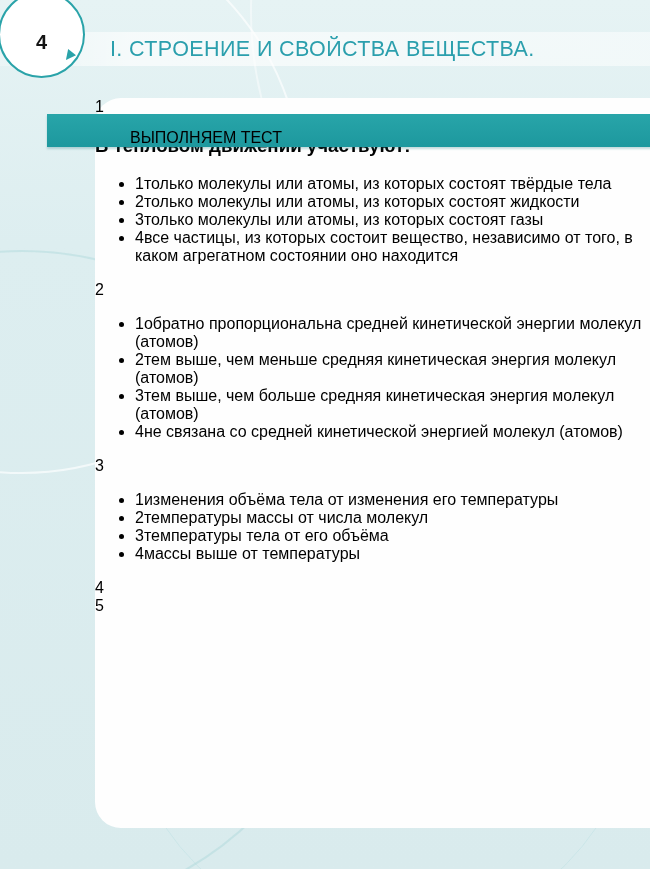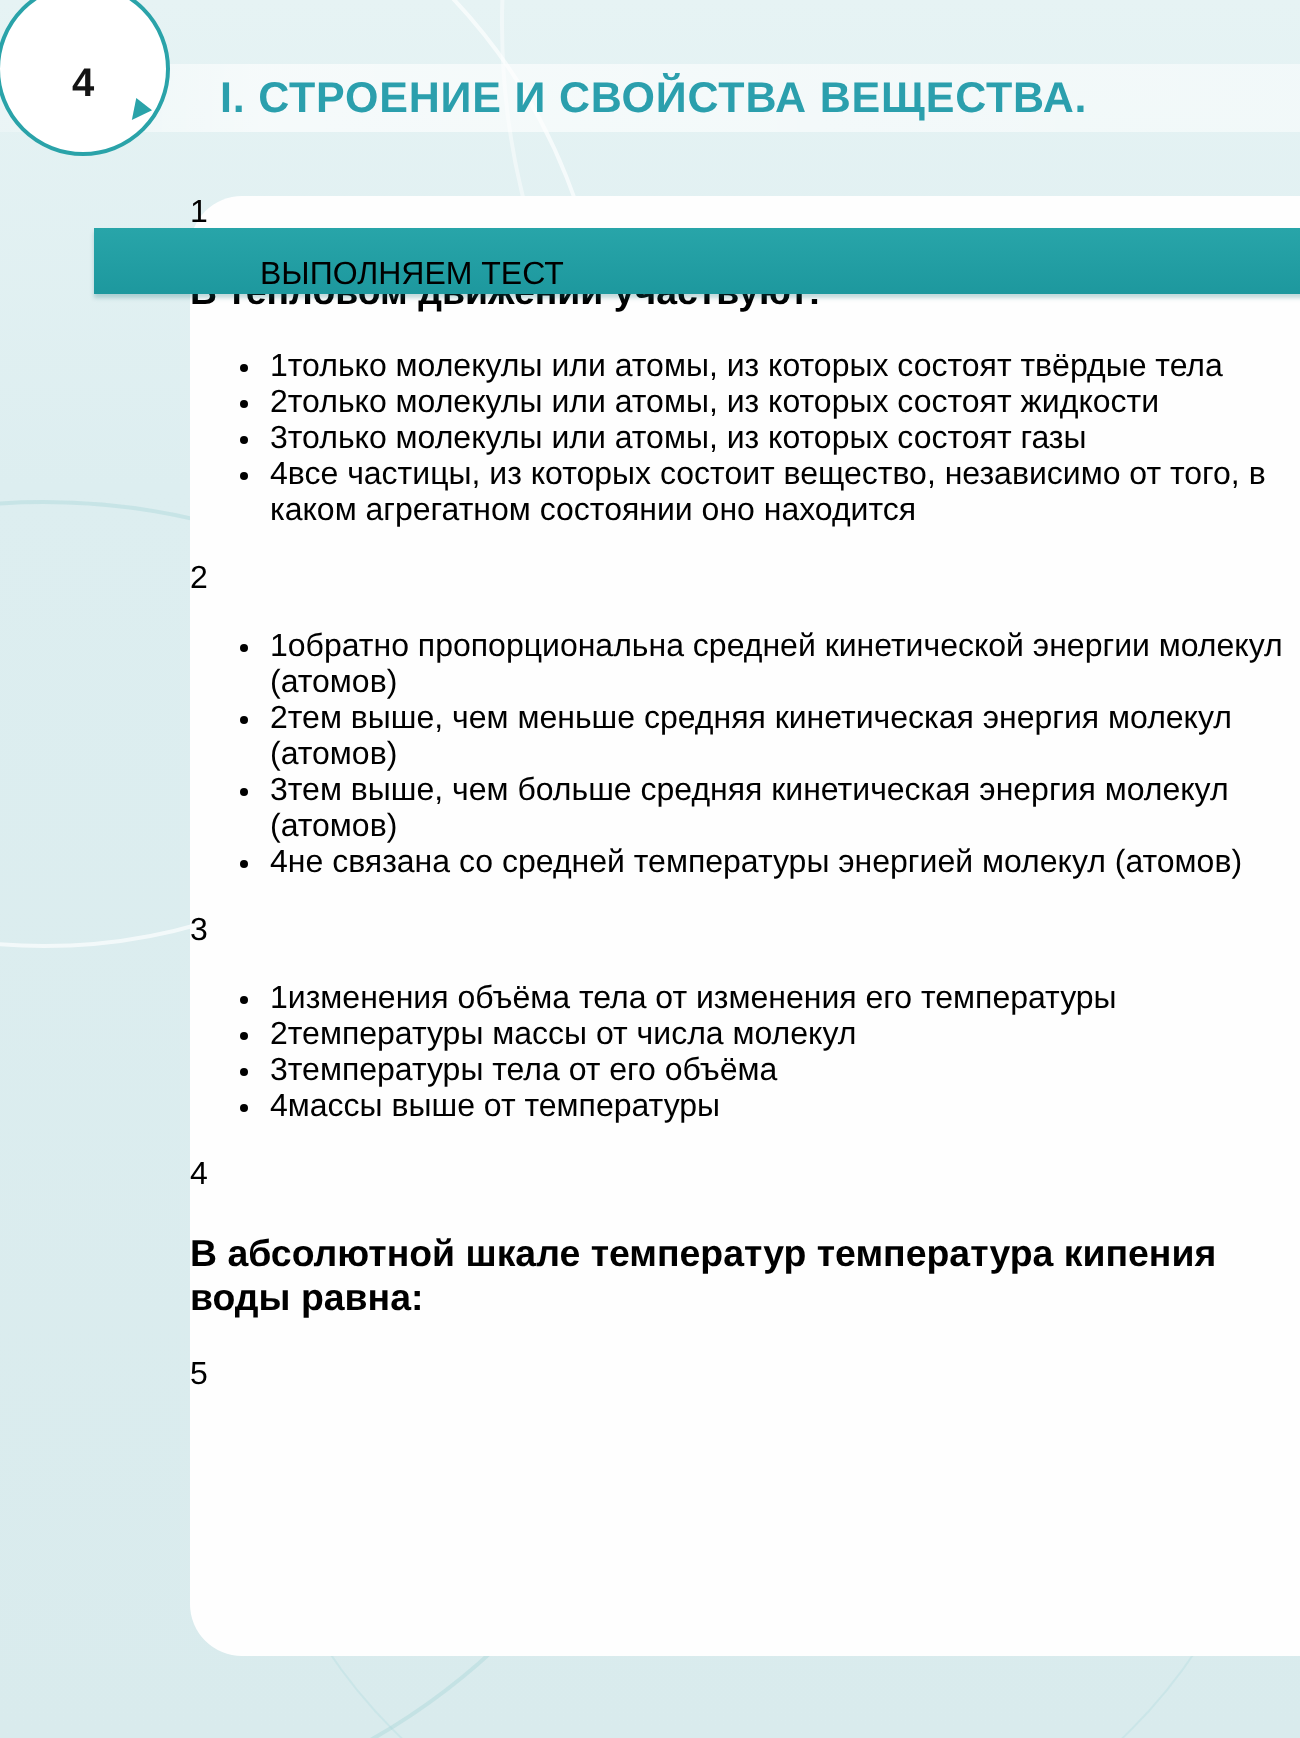--- a/index.html
+++ b/index.html
@@ -14,21 +14,21 @@
   .c2{left:-310px;top:250px;width:660px;height:660px;border:2px solid rgba(150,205,210,0.30);}
   .c3{left:250px;top:-350px;width:720px;height:720px;border:2px solid rgba(255,255,255,0.45);}
   .c4{left:120px;top:420px;width:520px;height:520px;border:1px solid rgba(165,215,220,0.28);}
 
   .header-band{
     position:absolute;left:0;top:32px;width:650px;height:34px;
     background:linear-gradient(90deg,rgba(255,255,255,0.25) 0%,rgba(255,255,255,0.65) 20%,rgba(255,255,255,0.5) 100%);
   }
   .chapter-title{
     position:absolute;left:110px;top:32px;height:34px;line-height:34px;
-    font-weight:bold;font-size:21.5px;letter-spacing:0.4px;color:#2b9fad;white-space:nowrap;
+    font-weight:normal;font-size:21.5px;letter-spacing:0.4px;color:#2b9fad;white-space:nowrap;
   }
   .page-circle{
     position:absolute;left:-2px;top:-9px;width:87px;height:87px;border-radius:50%;
     background:#fff;border:2.5px solid #2aa3a9;box-sizing:border-box;
     display:flex;align-items:center;justify-content:center;
   }
   .page-number{font-weight:bold;font-size:20px;color:#141414;padding-top:16px;}
   .circle-arrow{
     position:absolute;left:64px;top:51px;width:0;height:0;
     border-left:5px solid transparent;border-right:5px solid transparent;
@@ -126,39 +126,38 @@
     </ul>
   </section>
 
   <section class="question" style="top:185px">
     <div class="q-badge">2</div>
     <div class="q-ball"></div>
     <ul class="options">
       <li><span class="marker">1</span><span class="opt-text">обратно пропорциональна средней кинетической энергии молекул (атомов)</span></li>
       <li><span class="marker">2</span><span class="opt-text">тем выше, чем меньше средняя кинетическая энергия молекул (атомов)</span></li>
       <li><span class="marker">3</span><span class="opt-text">тем выше, чем больше средняя кинетическая энергия молекул (атомов)</span></li>
-      <li><span class="marker">4</span><span class="opt-text">не связана со средней температуры энергией молекул (атомов)</span></li>
+      <li><span class="marker">4</span><span class="opt-text">не связана со средней кинетической энергией молекул (атомов)</span></li>
     </ul>
   </section>
 
   <section class="question" style="top:305px">
     <div class="q-badge">3</div>
     <div class="q-ball"></div>
     <ul class="options">
       <li><span class="marker">1</span><span class="opt-text">изменения объёма тела от изменения его температуры</span></li>
       <li><span class="marker">2</span><span class="opt-text">температуры массы от числа молекул</span></li>
       <li><span class="marker">3</span><span class="opt-text">температуры тела от его объёма</span></li>
       <li><span class="marker">4</span><span class="opt-text">массы выше от температуры</span></li>
     </ul>
   </section>
 
   <section class="question" style="top:410px">
     <div class="q-badge">4</div>
     <div class="q-ball"></div>
-    <h3 class="q-title">В абсолютной шкале температур температура кипения воды равна:</h3>
   </section>
 
   <section class="question" style="top:495px">
     <div class="q-badge">5</div>
     <div class="q-ball"></div>
 
   </section>
 
 </div>
 

